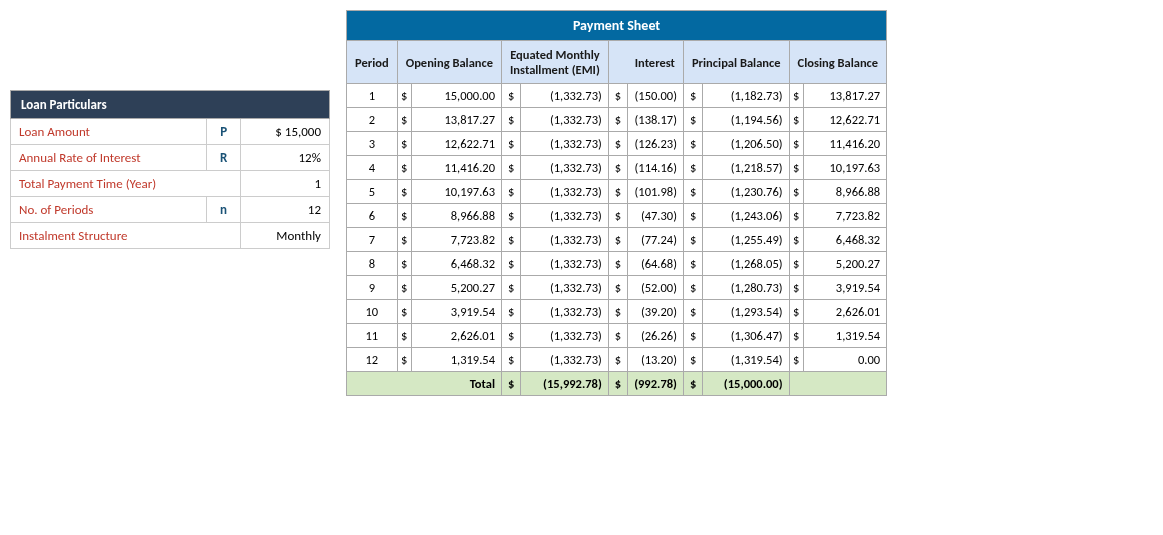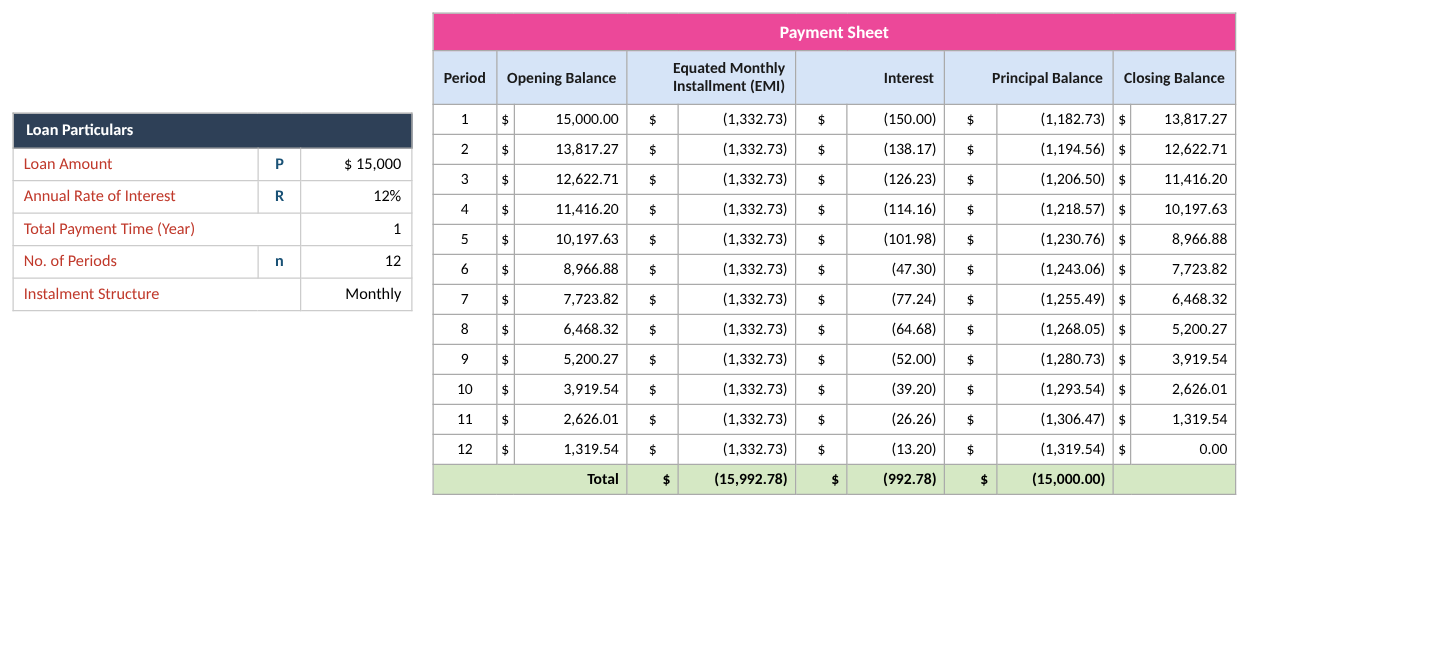--- a/index.html
+++ b/index.html
@@ -59,21 +59,21 @@
     .payment-sheet {
       border-collapse: collapse;
       font-size: 12.5px;
     }
     .payment-sheet th, .payment-sheet td {
       border: 1px solid #aaa;
       padding: 4px 6px;
       white-space: nowrap;
     }
     .payment-sheet thead tr:first-child th {
-      background: #ec4899;
+      background: #0369a1;
       color: #fff;
       text-align: center;
       font-size: 14px;
       font-weight: bold;
       padding: 6px;
     }
     .payment-sheet thead tr:nth-child(2) th {
       background: #d6e4f7;
       color: #1a1a1a;
       text-align: right;
@@ -90,21 +90,20 @@
     }
     .payment-sheet tbody tr td.dollar-col {
       text-align: center;
       width: 14px;
       padding: 4px 2px;
     }
     .payment-sheet tfoot tr td {
       background: #d5e8c4;
       font-weight: bold;
       text-align: right;
-      padding-left: 28px;
     }
     .payment-sheet tfoot tr td.total-label {
       text-align: right;
     }
     .tfoot-row td {
       background: #d5e8c4 !important;
     }
   </style>
 </head>
 <body>

